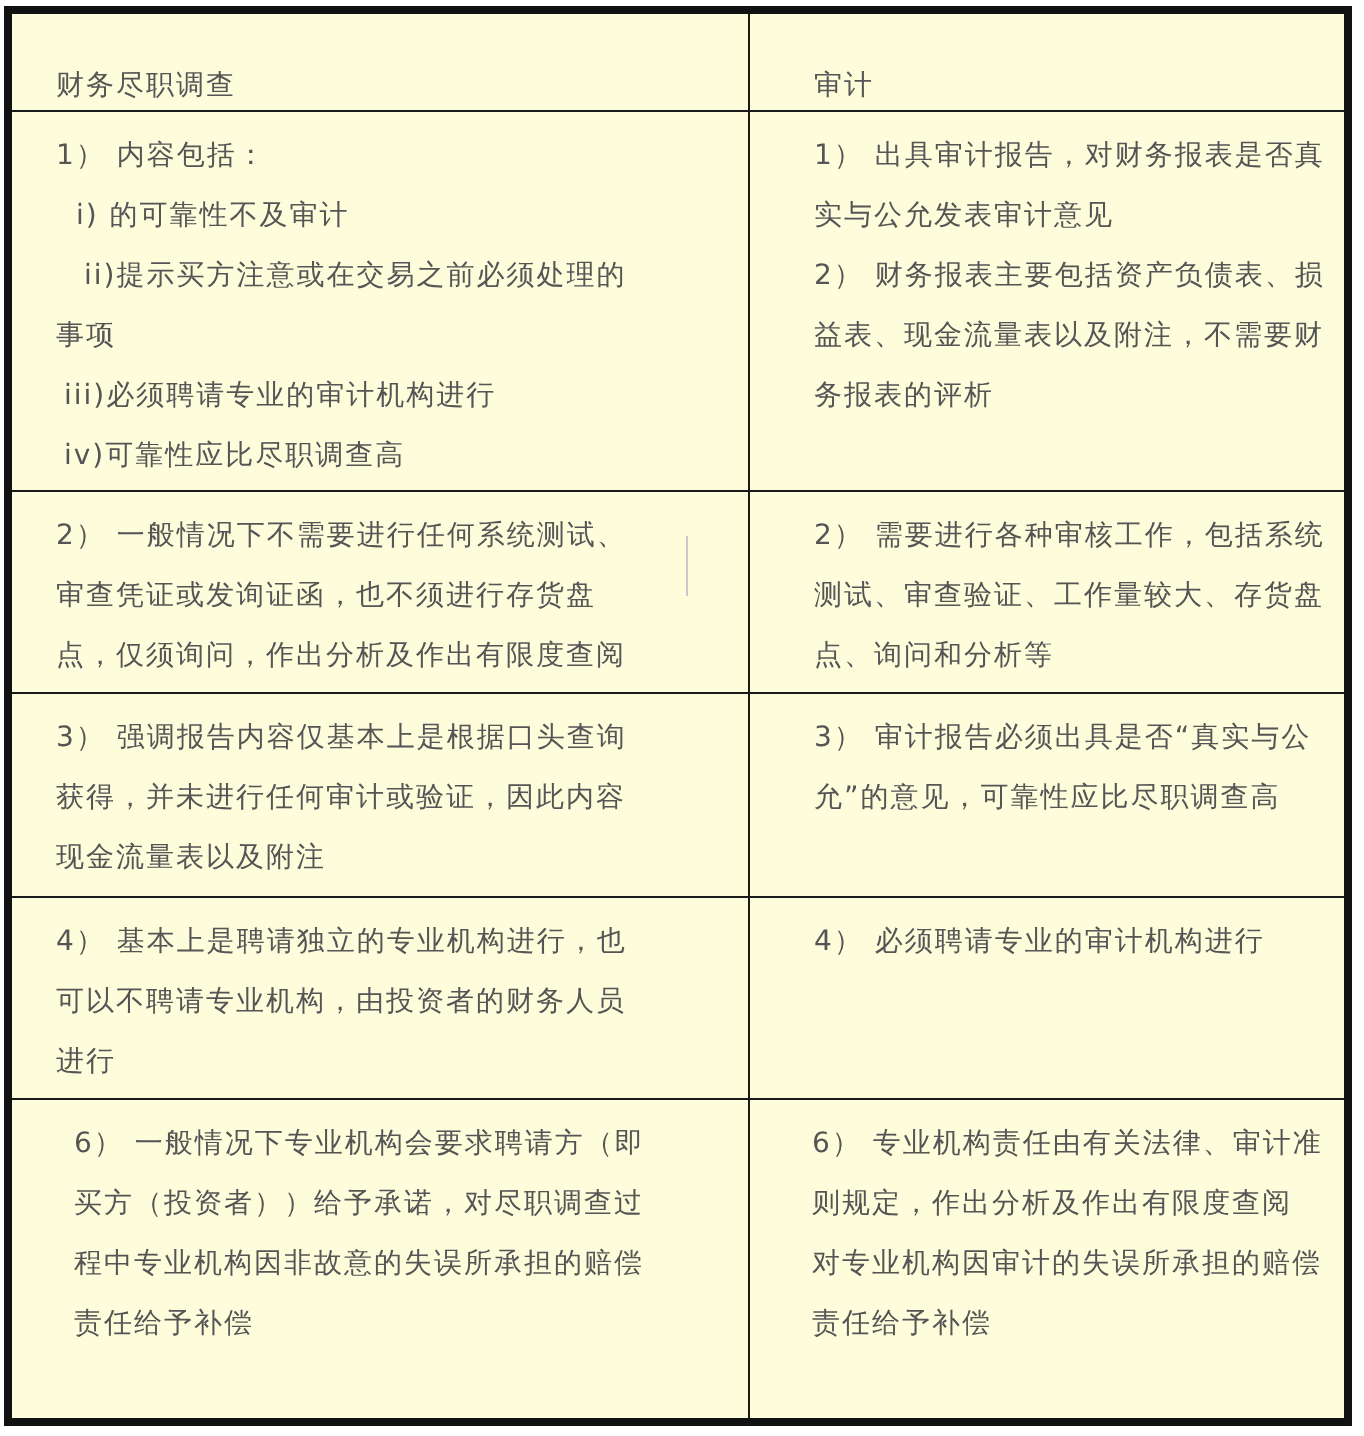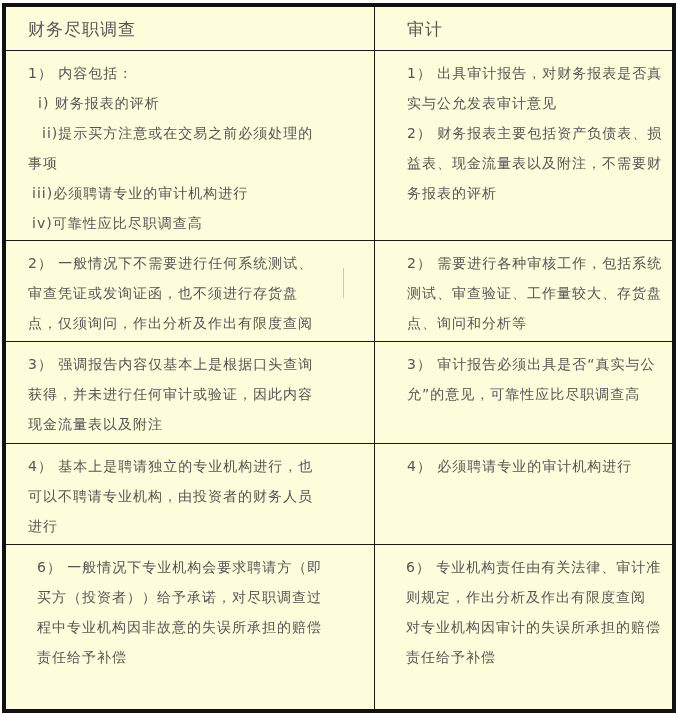--- a/index.html
+++ b/index.html
@@ -40,22 +40,22 @@
       letter-spacing: 1px;
     }
     tr:first-child td { border-top: none; }
     tr:last-child td { border-bottom: none; padding-left: 31px; }
     td:first-child { border-left: none; }
     td:last-child { border-right: none; }
     td.col-left { width: 328px; padding-left: 22px; }
     td.col-right { padding-left: 32px; }
     tr.header-row td {
       line-height: 24px;
-      padding-top: 10px;
-      font-size: 17px;
+      padding-top: 24px;
+      font-size: 14px;
     }
     .line { display: block; white-space: nowrap; }
     .line.indent1 { padding-left: 10px; }
     .line.indent2 { padding-left: 14px; }
     .line.indent3 { padding-left: 4px; }
     .cursor-mark {
       position: absolute;
       left: 343px;
       top: 268px;
       width: 1px;
@@ -70,21 +70,21 @@
   <table>
     <tbody>
         <tr class="header-row" style="height:43px;">
       <td class="col-left">财务尽职调查</td>
       <td class="col-right">审计</td>
     </tr>
 
     <tr style="height:190px;">
       <td class="col-left">
         <span class="line">1） 内容包括：</span>
-        <span class="line indent1">i) 财务报表的评析</span>
+        <span class="line indent1">i) 的可靠性不及审计</span>
         <span class="line indent2">ii)提示买方注意或在交易之前必须处理的</span>
         <span class="line">事项</span>
         <span class="line indent3">iii)必须聘请专业的审计机构进行</span>
         <span class="line indent3">iv)可靠性应比尽职调查高</span>
       </td>
       <td class="col-right">
         <span class="line">1） 出具审计报告，对财务报表是否真</span>
         <span class="line">实与公允发表审计意见</span>
         <span class="line">2） 财务报表主要包括资产负债表、损</span>
         <span class="line">益表、现金流量表以及附注，不需要财</span>

